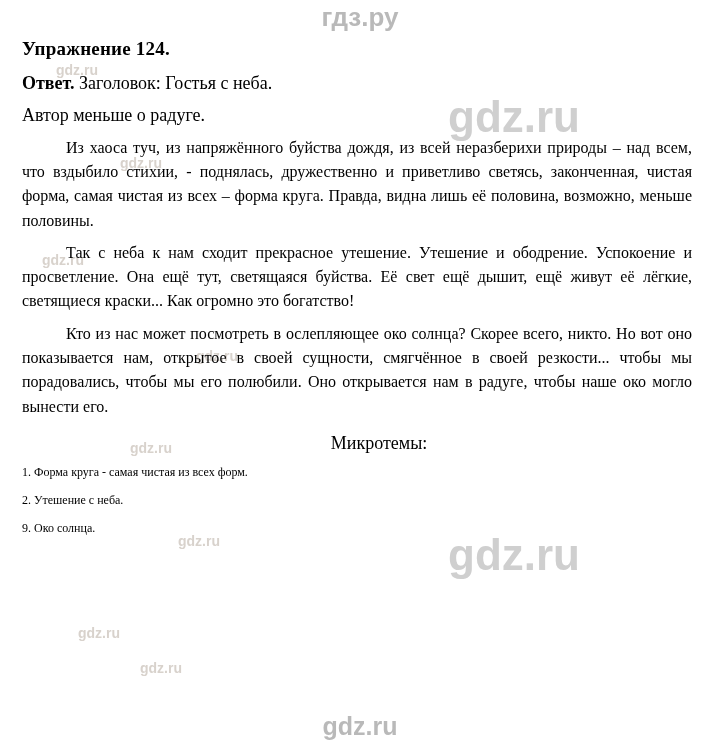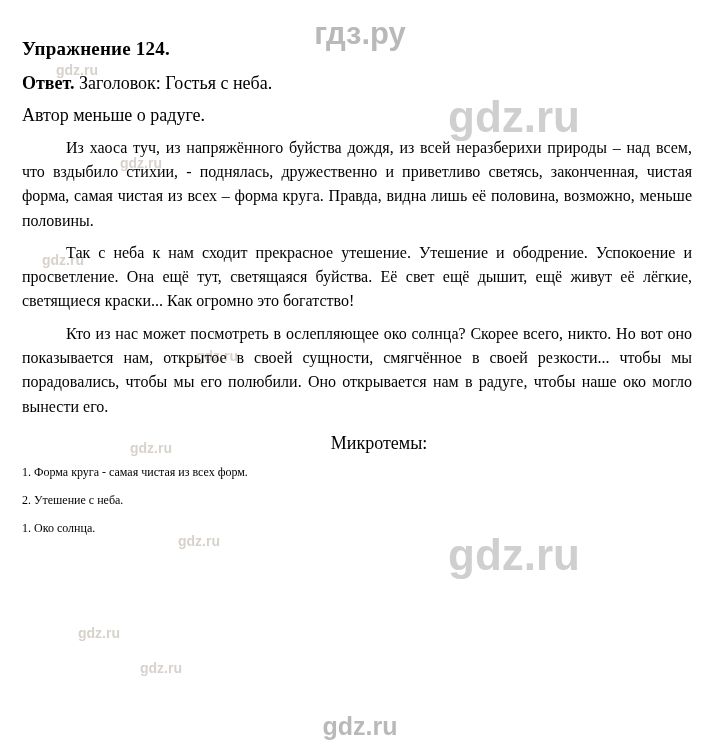--- a/index.html
+++ b/index.html
@@ -21,24 +21,24 @@
   .wm {
     position: absolute;
     color: #c9c9c9;
     font-family: "Liberation Sans", sans-serif;
     font-weight: bold;
     pointer-events: none;
     user-select: none;
     white-space: nowrap;
   }
   .wm-top {
-    top: 16px;
+    top: 2px;
     left: 50%;
     transform: translateX(-50%);
-    font-size: 31px;
+    font-size: 26px;
     color: #b9b9b9;
   }
   .wm-big-1 {
     top: 92px;
     left: 448px;
     font-size: 44px;
     color: #cfcfcf;
   }
   .wm-big-2 {
     top: 530px;
@@ -126,15 +126,15 @@
   <p class="answer-line">Автор меньше о радуге.</p>
 
   <p class="para">Из хаоса туч, из напряжённого буйства дождя, из всей неразберихи природы – над всем, что вздыбило стихии, - поднялась, дружественно и приветливо светясь, законченная, чистая форма, самая чистая из всех – форма круга. Правда, видна лишь её половина, возможно, меньше половины.</p>
   <p class="para">Так с неба к нам сходит прекрасное утешение. Утешение и ободрение. Успокоение и просветление. Она ещё тут, светящаяся буйства. Её свет ещё дышит, ещё живут её лёгкие, светящиеся краски... Как огромно это богатство!</p>
   <p class="para">Кто из нас может посмотреть в ослепляющее око солнца? Скорее всего, никто. Но вот оно показывается нам, открытое в своей сущности, смягчённое в своей резкости... чтобы мы порадовались, чтобы мы его полюбили. Оно открывается нам в радуге, чтобы наше око могло вынести его.</p>
 
   <p class="micro-head">Микротемы:</p>
 
   <p class="micro-item">1. Форма круга - самая чистая из всех форм.</p>
   <p class="micro-item">2. Утешение с неба.</p>
-  <p class="micro-item">1. Око солнца.</p>
+  <p class="micro-item">9. Око солнца.</p>
 
 </div>
 
 </body></html>

